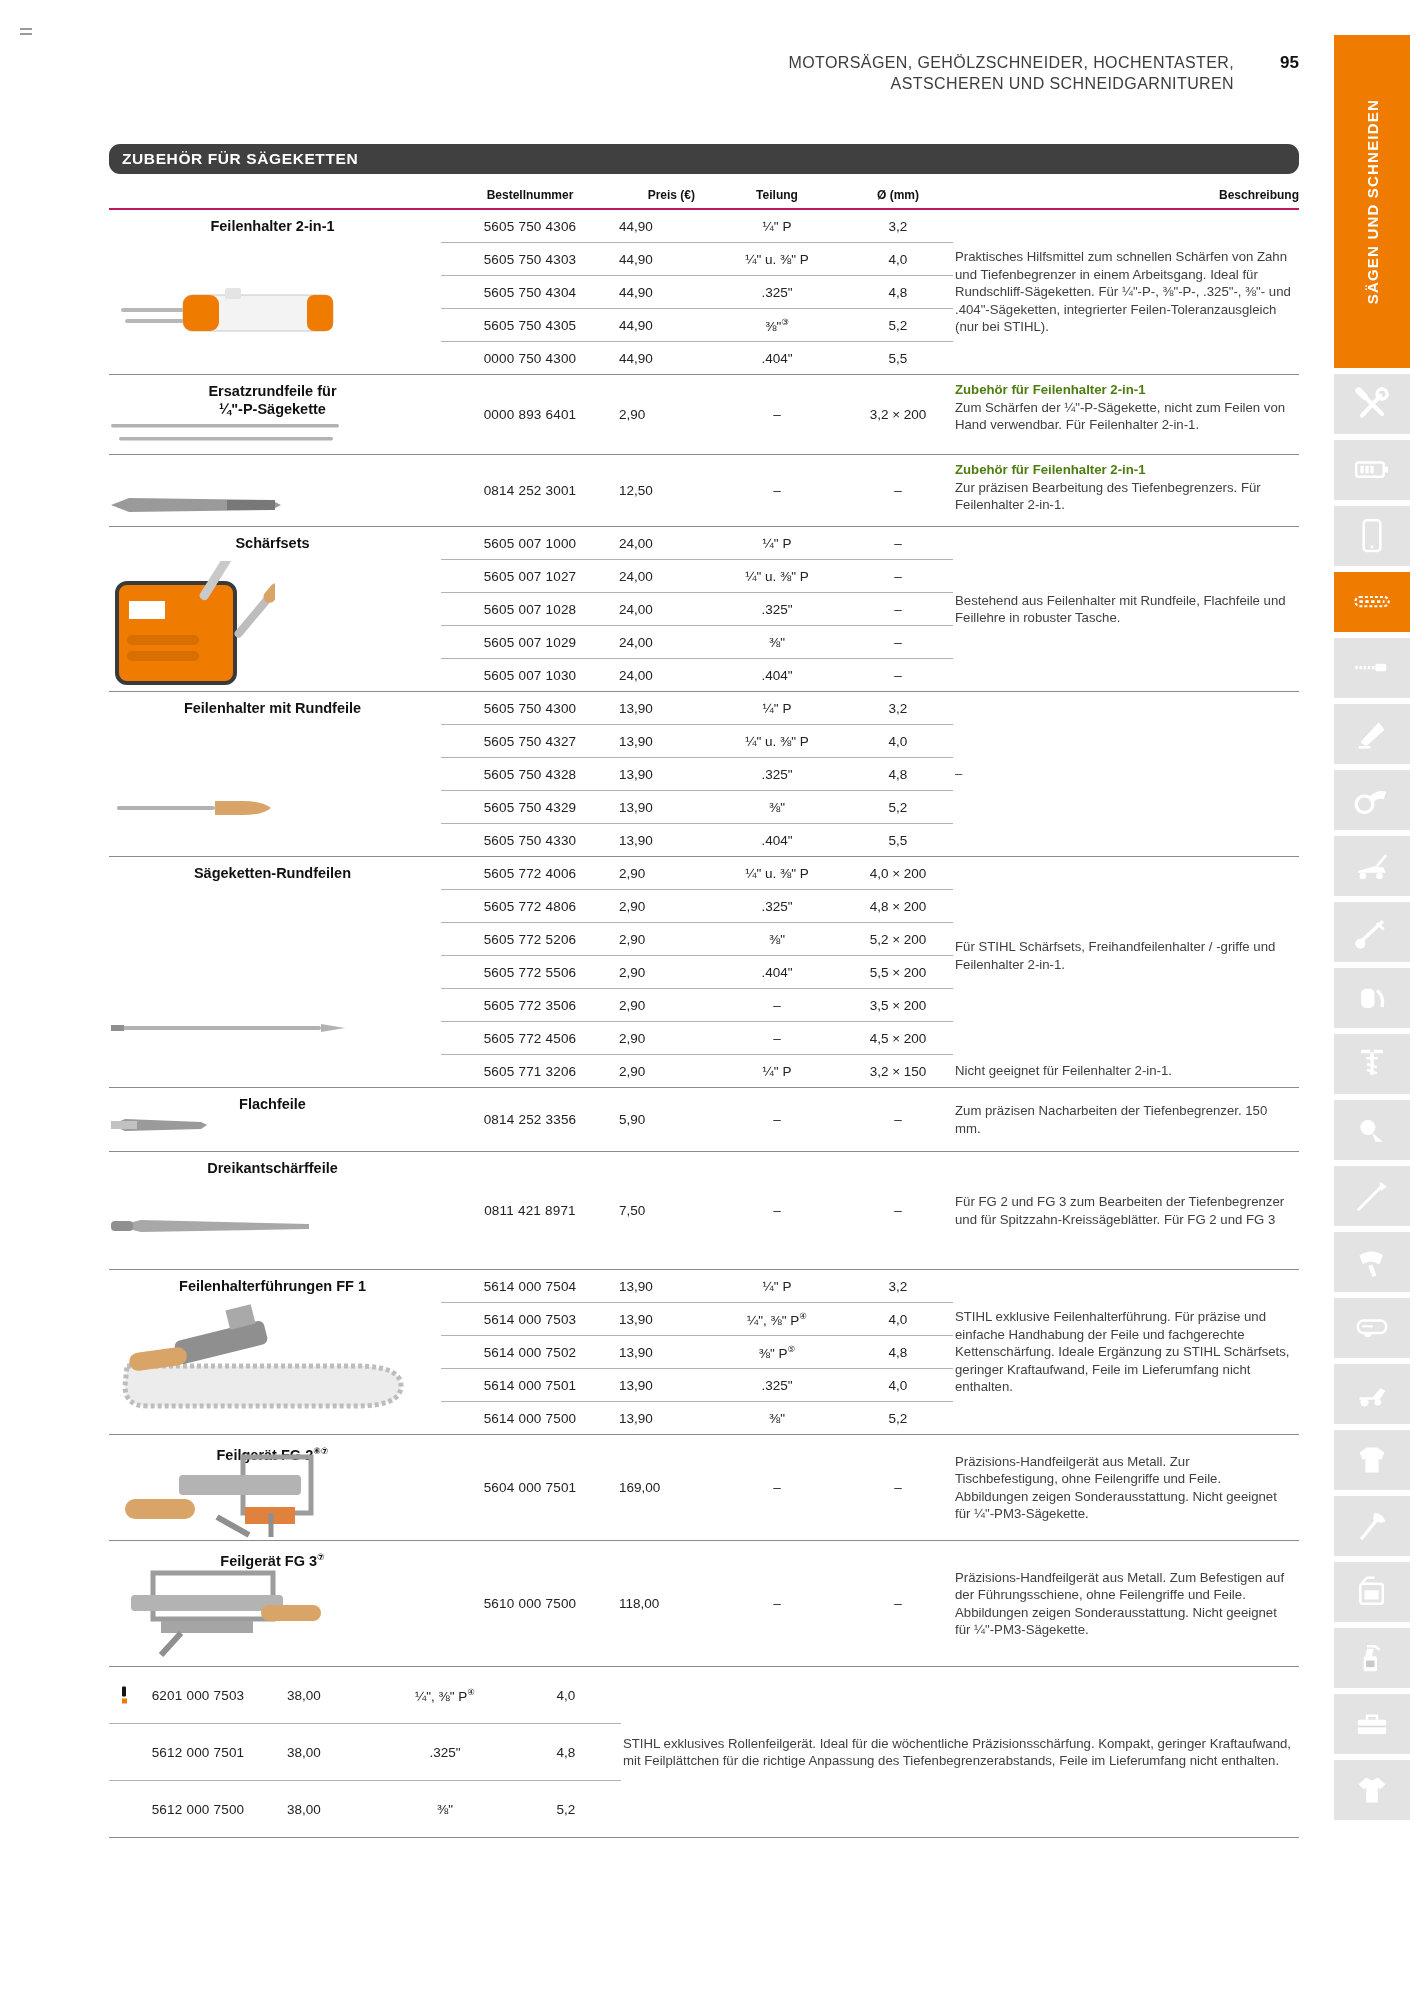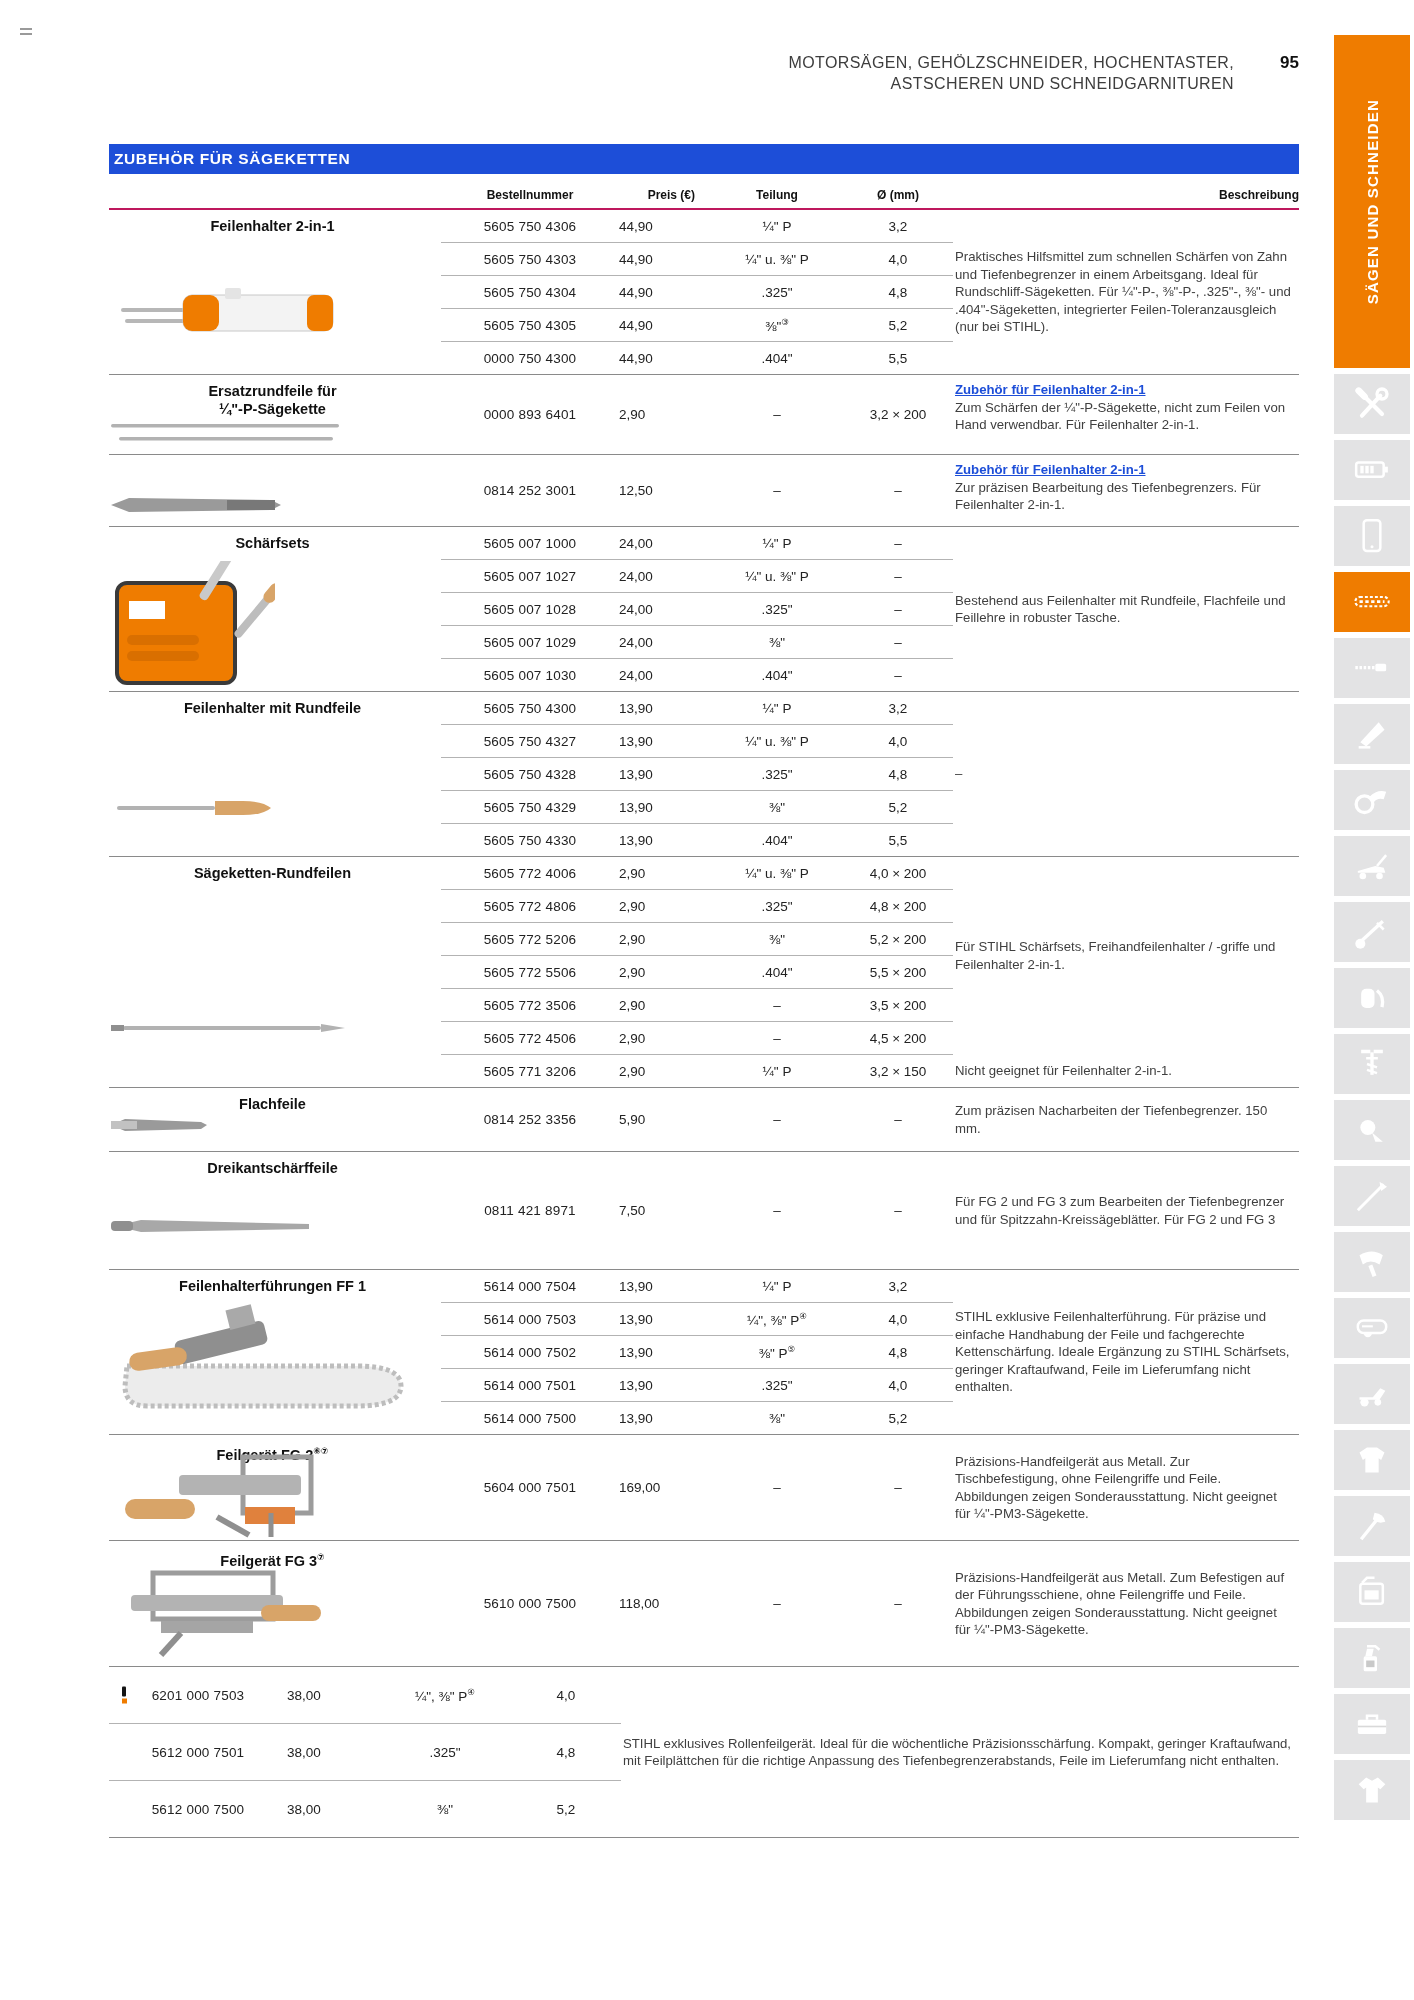--- a/index.html
+++ b/index.html
@@ -5,22 +5,22 @@
   html,body{margin:0;padding:0;background:#fff;}
   body{width:1414px;height:2000px;position:relative;font-family:"Liberation Sans","DejaVu Sans",sans-serif;color:#2e2e2e;overflow:hidden;}
   
   .menu-mark{position:absolute;left:20px;top:28px;width:12px;height:8px;}
   .menu-mark span{display:block;height:2px;background:#9a9a9a;margin-bottom:3px;}
   
   .page-header{position:absolute;top:52px;right:115px;display:flex;align-items:flex-start;}
   .page-header .hdr-lines{text-align:right;font-size:16px;line-height:21px;color:#3d3d3d;letter-spacing:.4px;}
   .page-header .page-num{font-size:17px;font-weight:bold;color:#111;margin-left:46px;line-height:21px;}
   
-  .section-bar{position:absolute;left:109px;top:144px;width:1190px;height:30px;background:#1d4ed8;color:#fff;
-    font-weight:bold;font-size:15.5px;letter-spacing:.6px;line-height:30px;padding-left:5px;box-sizing:border-box;}
+  .section-bar{position:absolute;left:109px;top:144px;width:1190px;height:30px;background:#404040;color:#fff;
+    font-weight:bold;font-size:15.5px;letter-spacing:.6px;line-height:30px;padding-left:13px;box-sizing:border-box;border-radius:11px;}
   
   .table-wrap{position:absolute;left:109px;top:181px;width:1190px;}
   .thead{display:flex;font-weight:bold;font-size:12px;color:#111;height:27px;align-items:center;border-bottom:2px solid #be185d;}
   .thead .c-prod{width:332px;}
   .thead .c-nr{width:178px;text-align:center;}
   .thead .c-pr{width:92px;text-align:right;padding-right:16px;box-sizing:border-box;}
   .thead .c-tl{width:132px;text-align:center;}
   .thead .c-d{width:110px;text-align:center;}
   .thead .c-ds{flex:1;text-align:right;}
   .section{display:flex;border-top:1px solid #8a8a8a;box-sizing:border-box;}
@@ -39,21 +39,21 @@
   .cell-pr{width:92px;text-align:left;padding-right:16px;box-sizing:border-box;}
   .cell-tl{width:132px;text-align:center;}
   .cell-tl sup{font-size:8.5px;}
   .cell-d{width:110px;text-align:center;}
   .new-flag{position:absolute;left:12px;top:50%;transform:translateY(-50%);width:6px;height:17px;}
   .new-flag .bar{width:4px;height:10px;background:#141414;border-radius:1px;margin:0 auto;}
   .new-flag .dot{width:5px;height:5px;background:#ef7c00;margin:2px auto 0;}
   .col-desc{flex:1;display:flex;flex-direction:column;justify-content:center;box-sizing:border-box;padding:6px 4px 6px 2px;font-size:13.2px;line-height:17.5px;color:#3f3f3f;}
   .col-desc.top{justify-content:flex-start;}
   .col-desc p{margin:0;}
-  .col-desc b{color:#1d4ed8;text-decoration:underline;}
+  .col-desc b{color:#4d7c0f;}
   
   .sidebar{position:absolute;left:1334px;top:0;width:76px;}
   .cat-banner{position:absolute;top:35px;left:0;width:76px;height:333px;background:#ef7c00;display:flex;align-items:center;justify-content:center;}
   .cat-banner span{writing-mode:vertical-rl;transform:rotate(180deg);color:#fff;font-weight:bold;font-size:15px;letter-spacing:1.2px;white-space:nowrap;}
   .tiles{position:absolute;top:374px;left:0;width:76px;}
   .tile{width:76px;height:60px;background:#e3e3e4;margin-bottom:6px;display:flex;align-items:center;justify-content:center;}
   .tile.active{background:#ef7c00;}
   .tile svg{width:40px;height:40px;}
 </style>
 </head>

